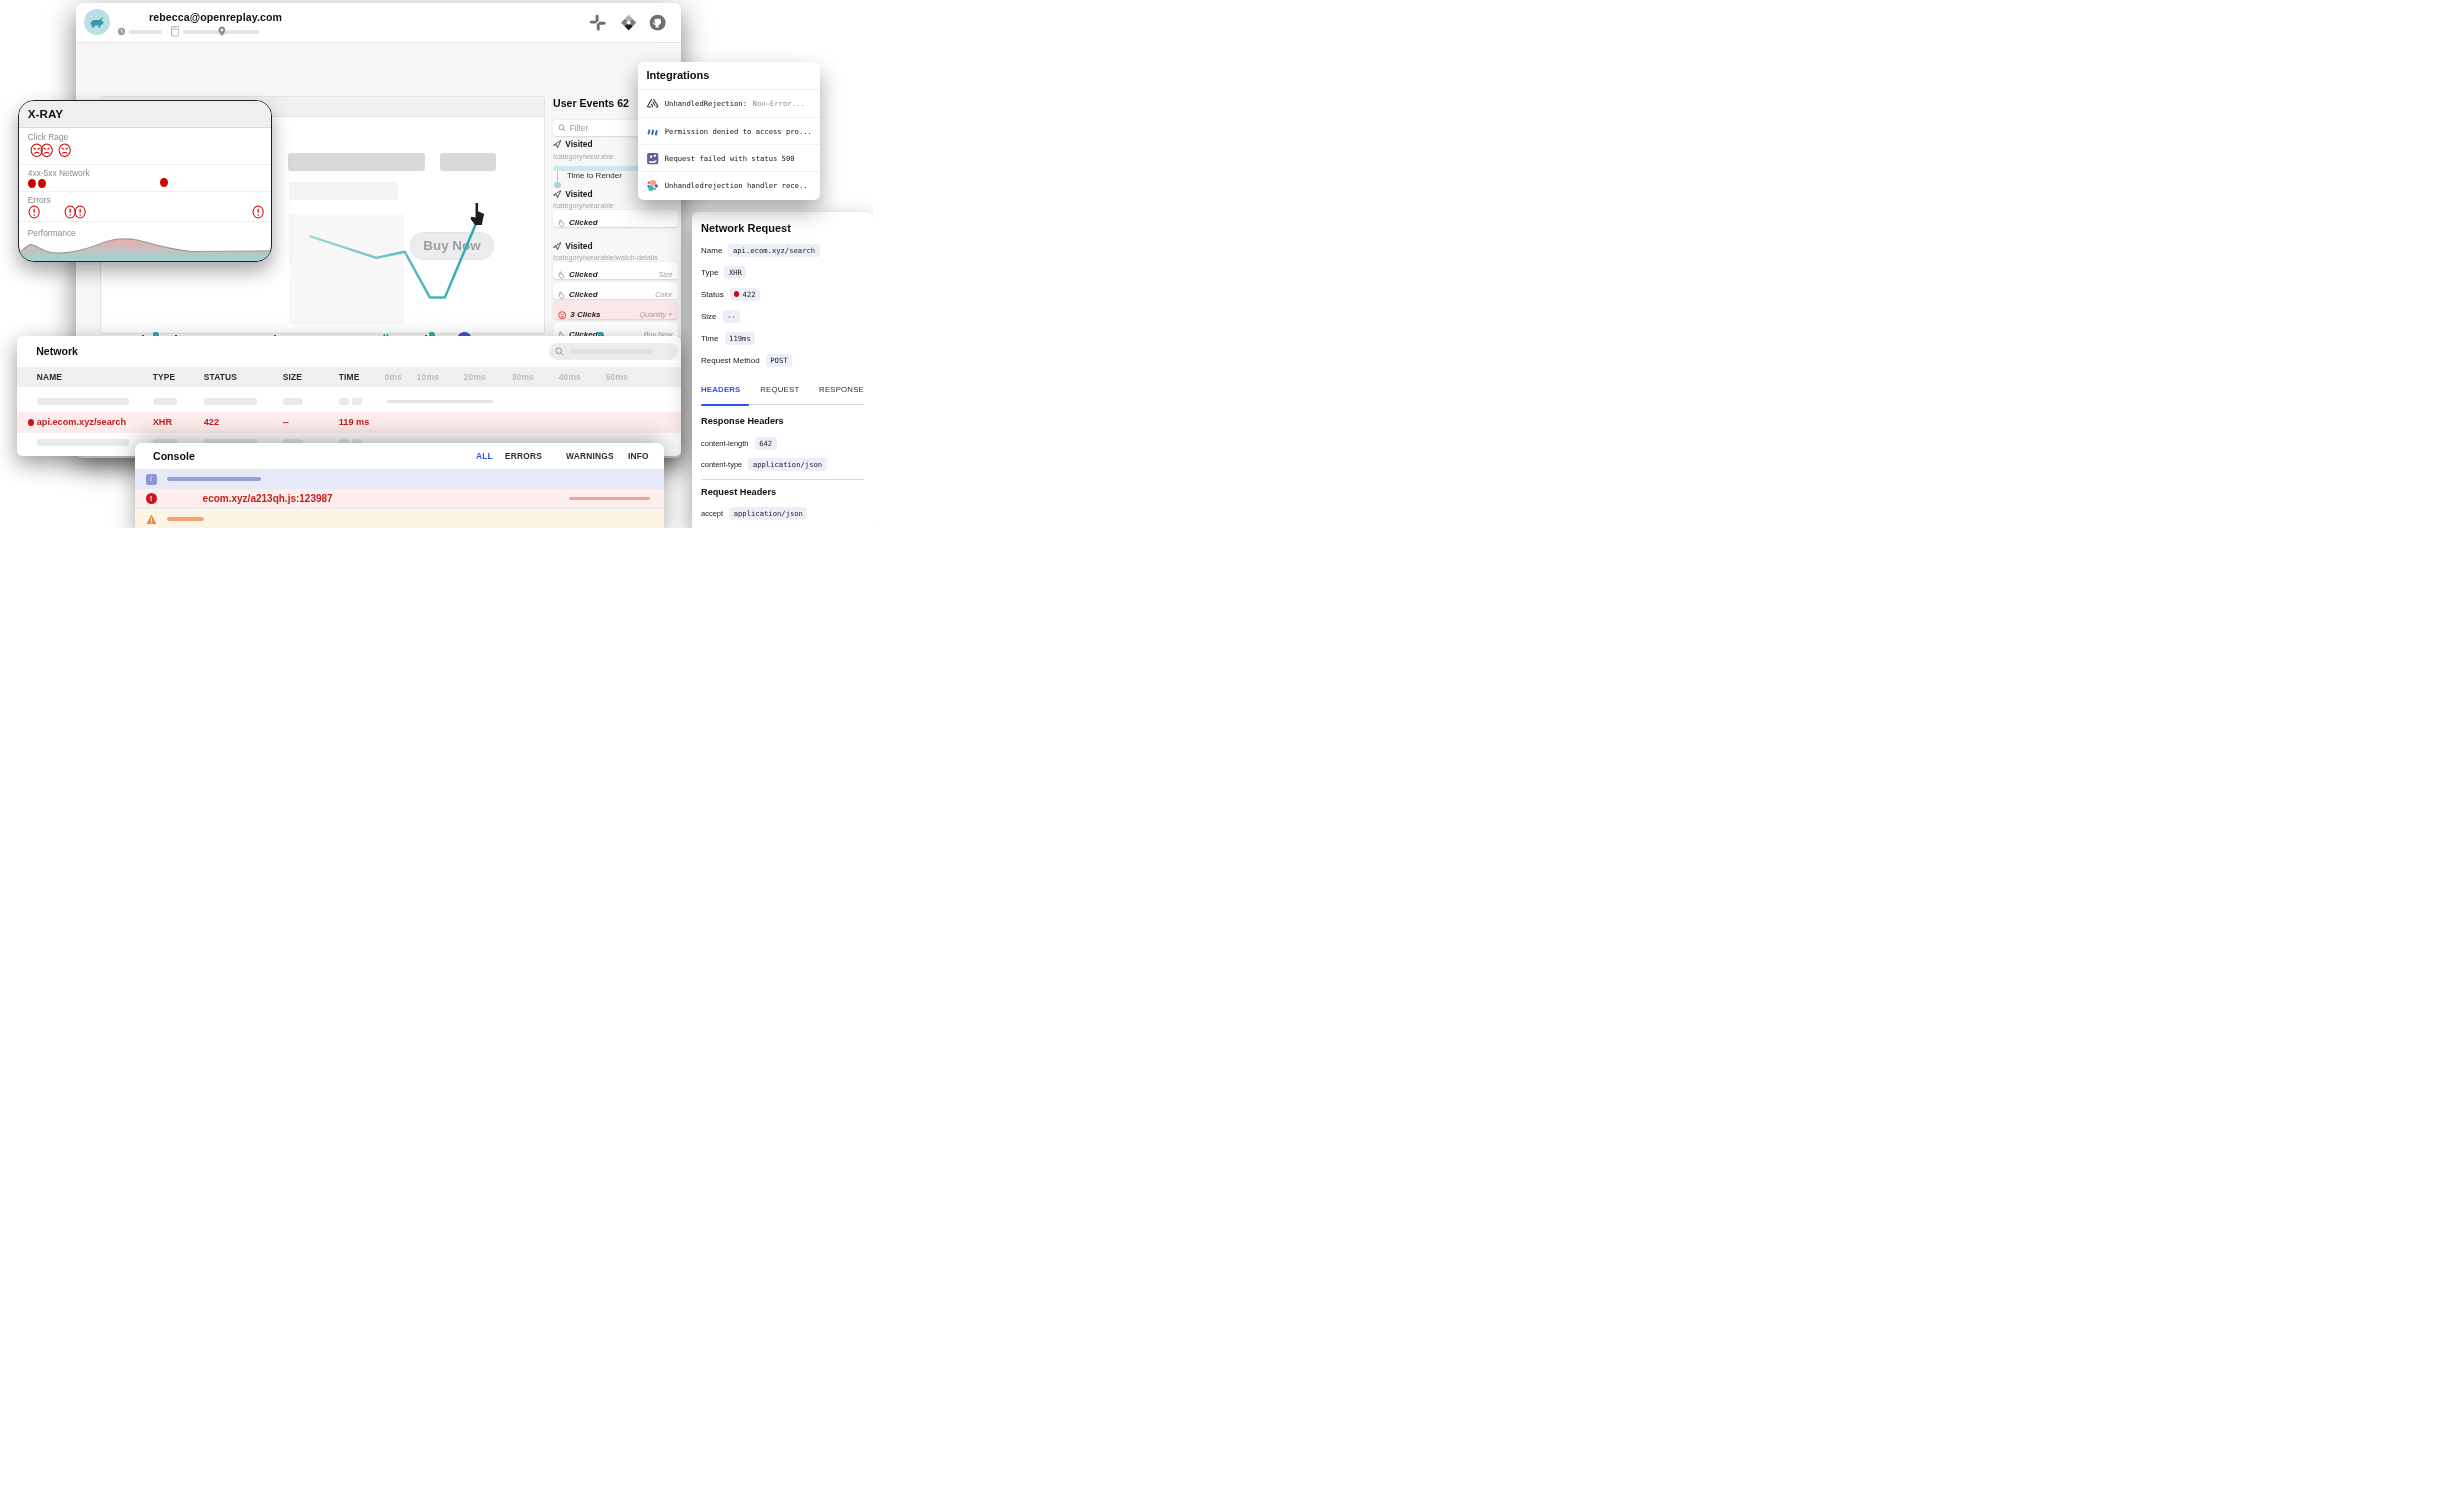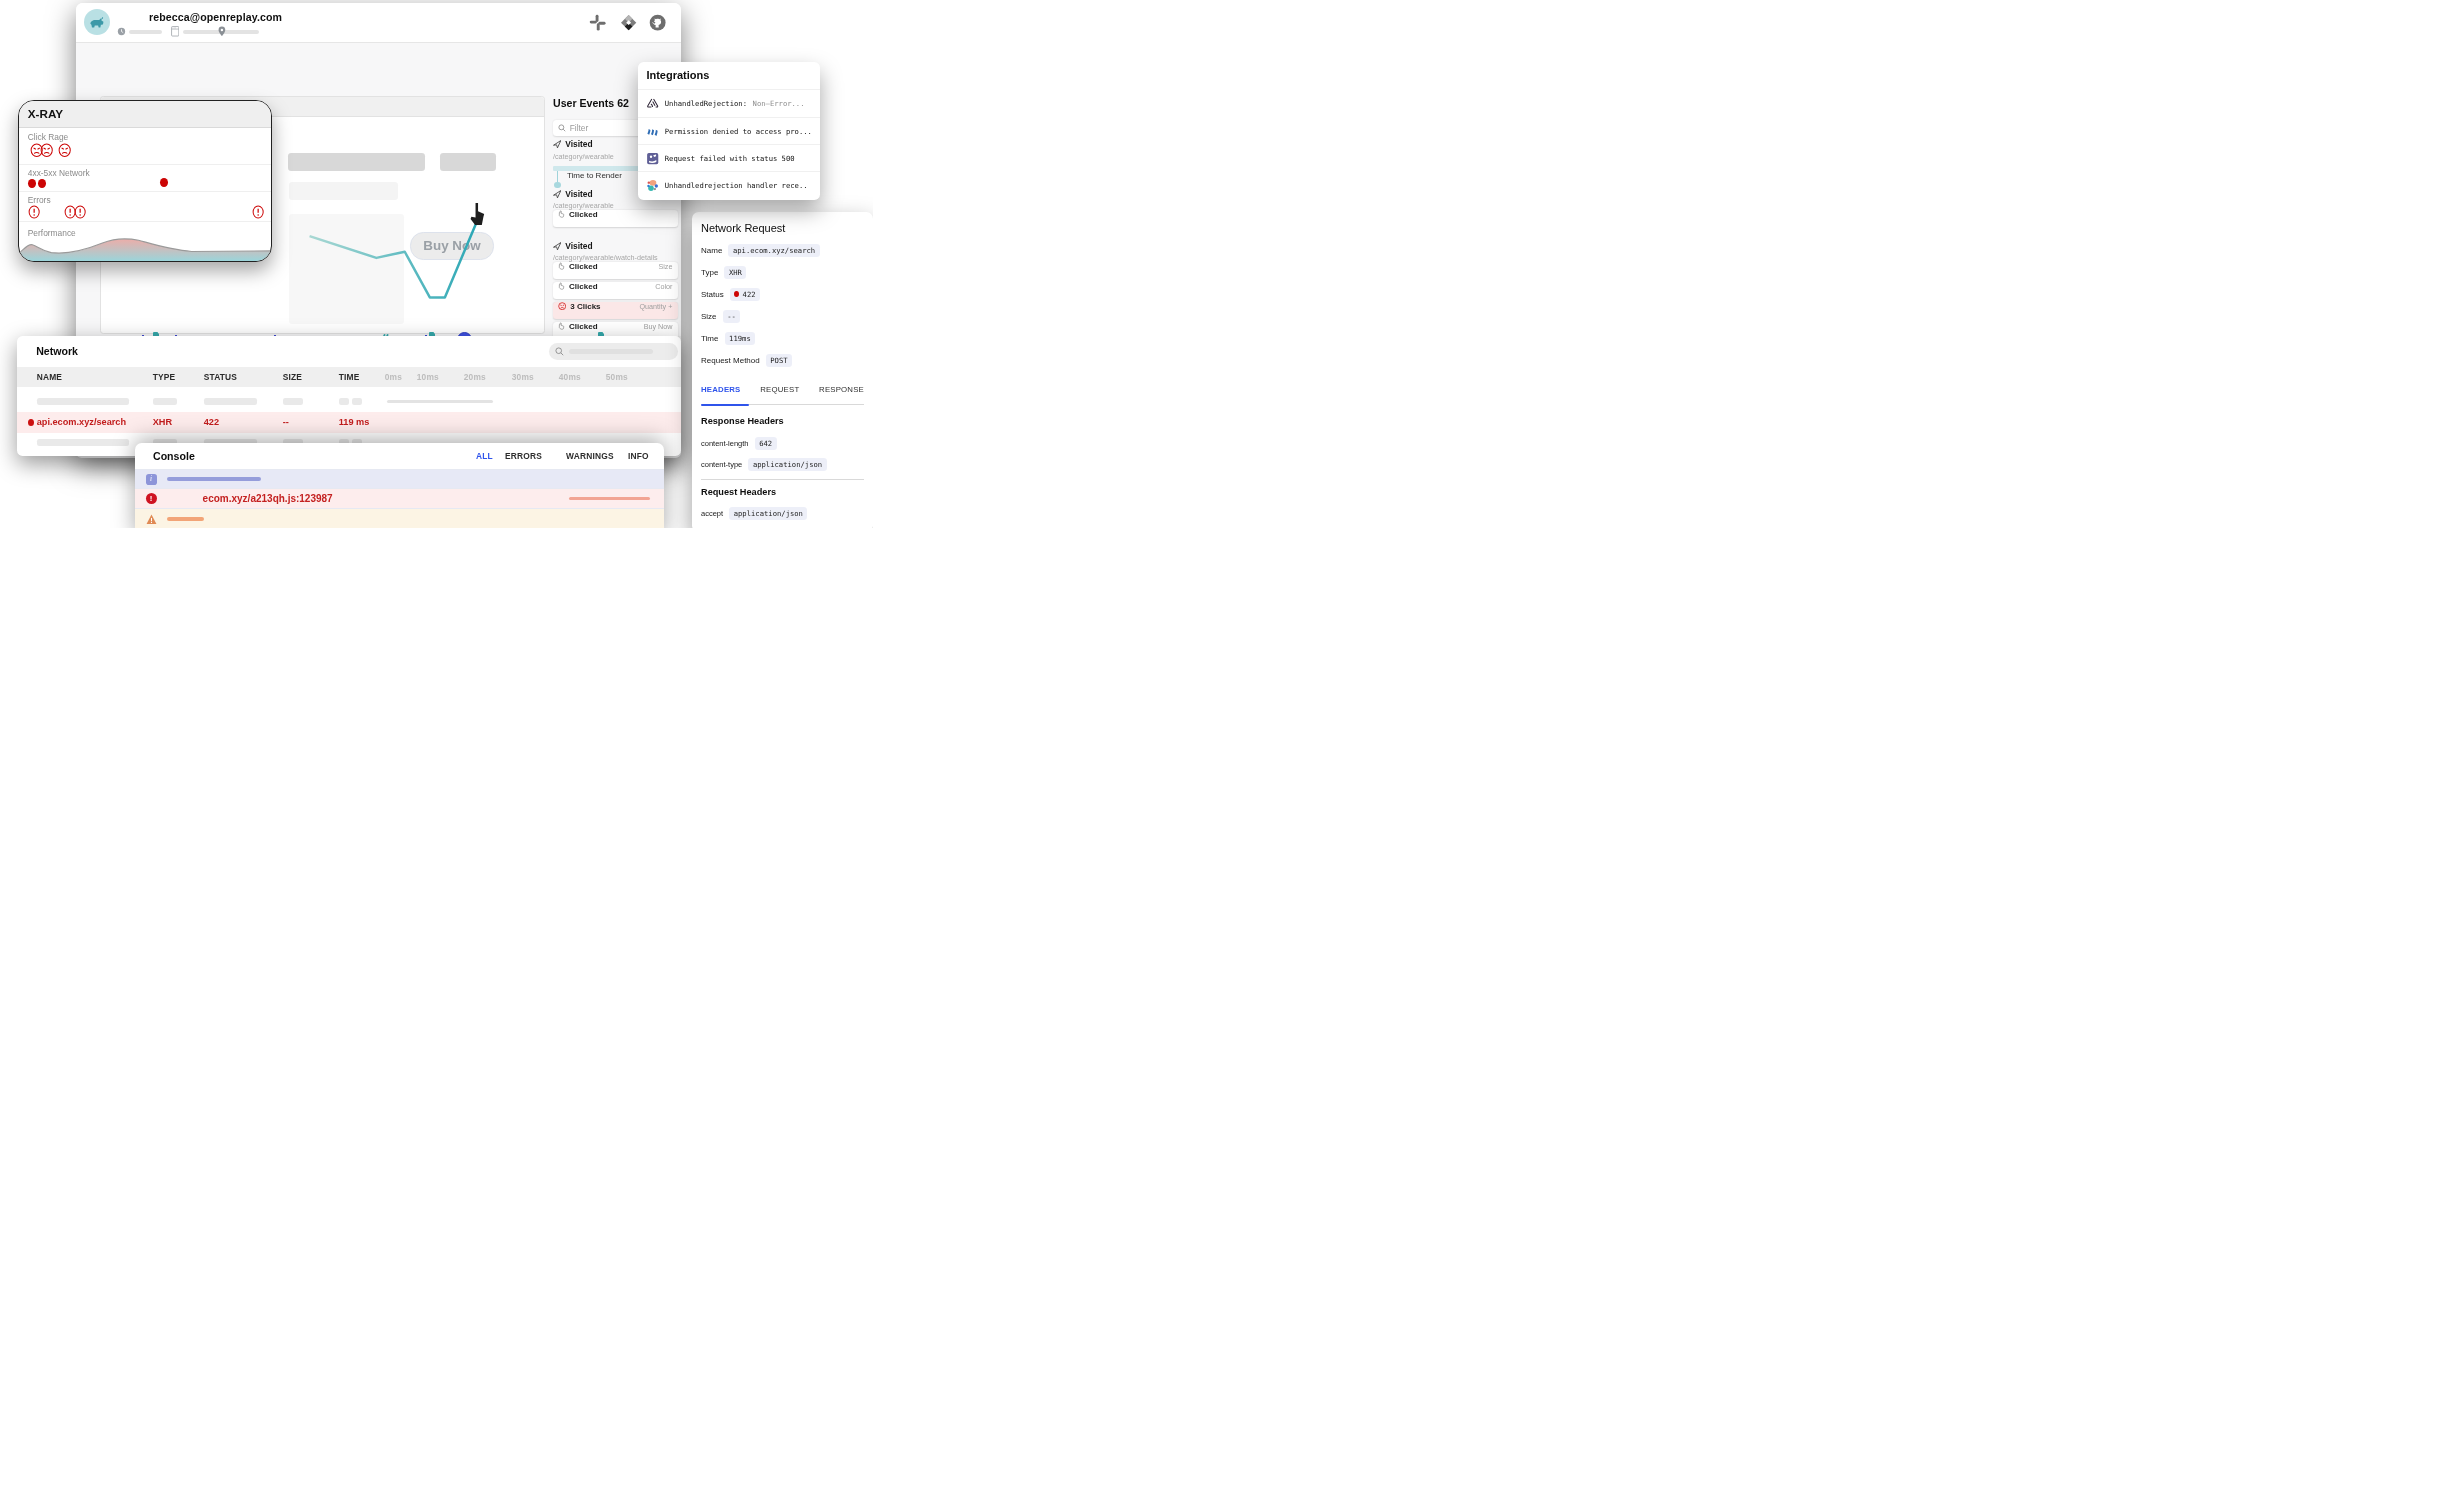--- a/index.html
+++ b/index.html
@@ -52,35 +52,35 @@
   .xray-div{position:absolute;left:0;width:100%;height:1.1px;background:#efefef;}
   .red-dot{position:absolute;width:7.8px;height:9px;border-radius:50%;background:#cc0505;}
   
   #ue-title{left:477px;top:54px;font-size:10.6px;font-weight:700;color:#0e0e0e;}
   #ue-filter{left:477px;top:77px;width:125px;height:16.7px;background:#fff;border-radius:3.3px;box-shadow:0 0.6px 1.7px rgba(0,0,0,.12);
     display:flex;align-items:center;padding-left:5px;box-sizing:border-box;}
   #ue-filter span{color:#9b9b9b;font-size:8.4px;margin-left:3.9px;}
   .ue-visited{font-size:8.4px;font-weight:700;color:#161616;}
   .ue-path{font-size:7.2px;color:#a7a7a7;}
   .ue-card{left:477px;width:125px;height:17.3px;background:#fff;border-radius:3.3px;box-shadow:0 0.6px 1.7px rgba(0,0,0,.14);
-    display:flex;align-items:flex-start;padding:0 5.6px 0 5px;box-sizing:border-box;}
+    display:flex;align-items:flex-end;padding:0 5.6px 0 5px;box-sizing:border-box;font-style:italic;}
   .ue-card .lbl{font-size:8px;font-weight:600;color:#222;margin-left:3.9px;}
   .ue-card .tgt{margin-left:auto;font-size:7.2px;color:#a0a0a0;}
   .ue-card.rage{background:#fbe7e7;}
   
   #integrations{left:638px;top:62px;width:182px;height:138px;background:#fff;border-radius:5.6px;z-index:6;
     box-shadow:0 10px 22px rgba(0,0,0,.35);overflow:hidden;}
   #int-title{position:absolute;left:8.4px;top:6.7px;font-size:11px;font-weight:700;color:#0d0d0d;}
   .int-row{position:absolute;left:0;width:100%;height:28px;border-top:1.1px solid #f0f0f0;display:flex;align-items:center;padding:0 6.7px 0 7.8px;box-sizing:border-box;}
   .int-msg{font-size:7.2px;margin-left:5.6px;color:#111;white-space:nowrap;}
   .int-detail{color:#8e8e8e;}
   
   #net-req{left:692px;top:212px;width:181px;height:320px;background:#fff;border-radius:6.7px;z-index:4;
     box-shadow:0 10px 25px rgba(0,0,0,.4);}
-  #nr-title{position:absolute;left:9px;top:10px;font-size:11px;font-weight:400;color:#0d0d0d;}
+  #nr-title{position:absolute;left:9px;top:10px;font-size:11px;font-weight:700;color:#0d0d0d;}
   .nr-row{position:absolute;left:9px;display:flex;align-items:center;gap:6.1px;height:14.5px;}
   .nr-label{font-size:8px;color:#1a1a1a;}
   .chip{background:#edeff8;border-radius:3.3px;padding:2.2px 4.5px;font-size:7.2px;color:#1c1c1c;
     font-family:"DejaVu Sans Mono","Liberation Mono",monospace;display:flex;align-items:center;gap:3.3px;}
   .chip .dot{width:5px;height:6.1px;border-radius:50%;background:#cc0505;}
   .nr-tab{font-size:7.8px;letter-spacing:0.2px;color:#2e2e2e;font-weight:500;}
   .nr-tab.active{color:#2f54eb;font-weight:700;}
   .nr-sec{position:absolute;left:9px;font-size:9.2px;font-weight:700;color:#0f0f0f;}
   
   #network-panel{left:16.7px;top:336px;width:664px;height:120px;background:#fff;border-radius:5.6px;z-index:3;

